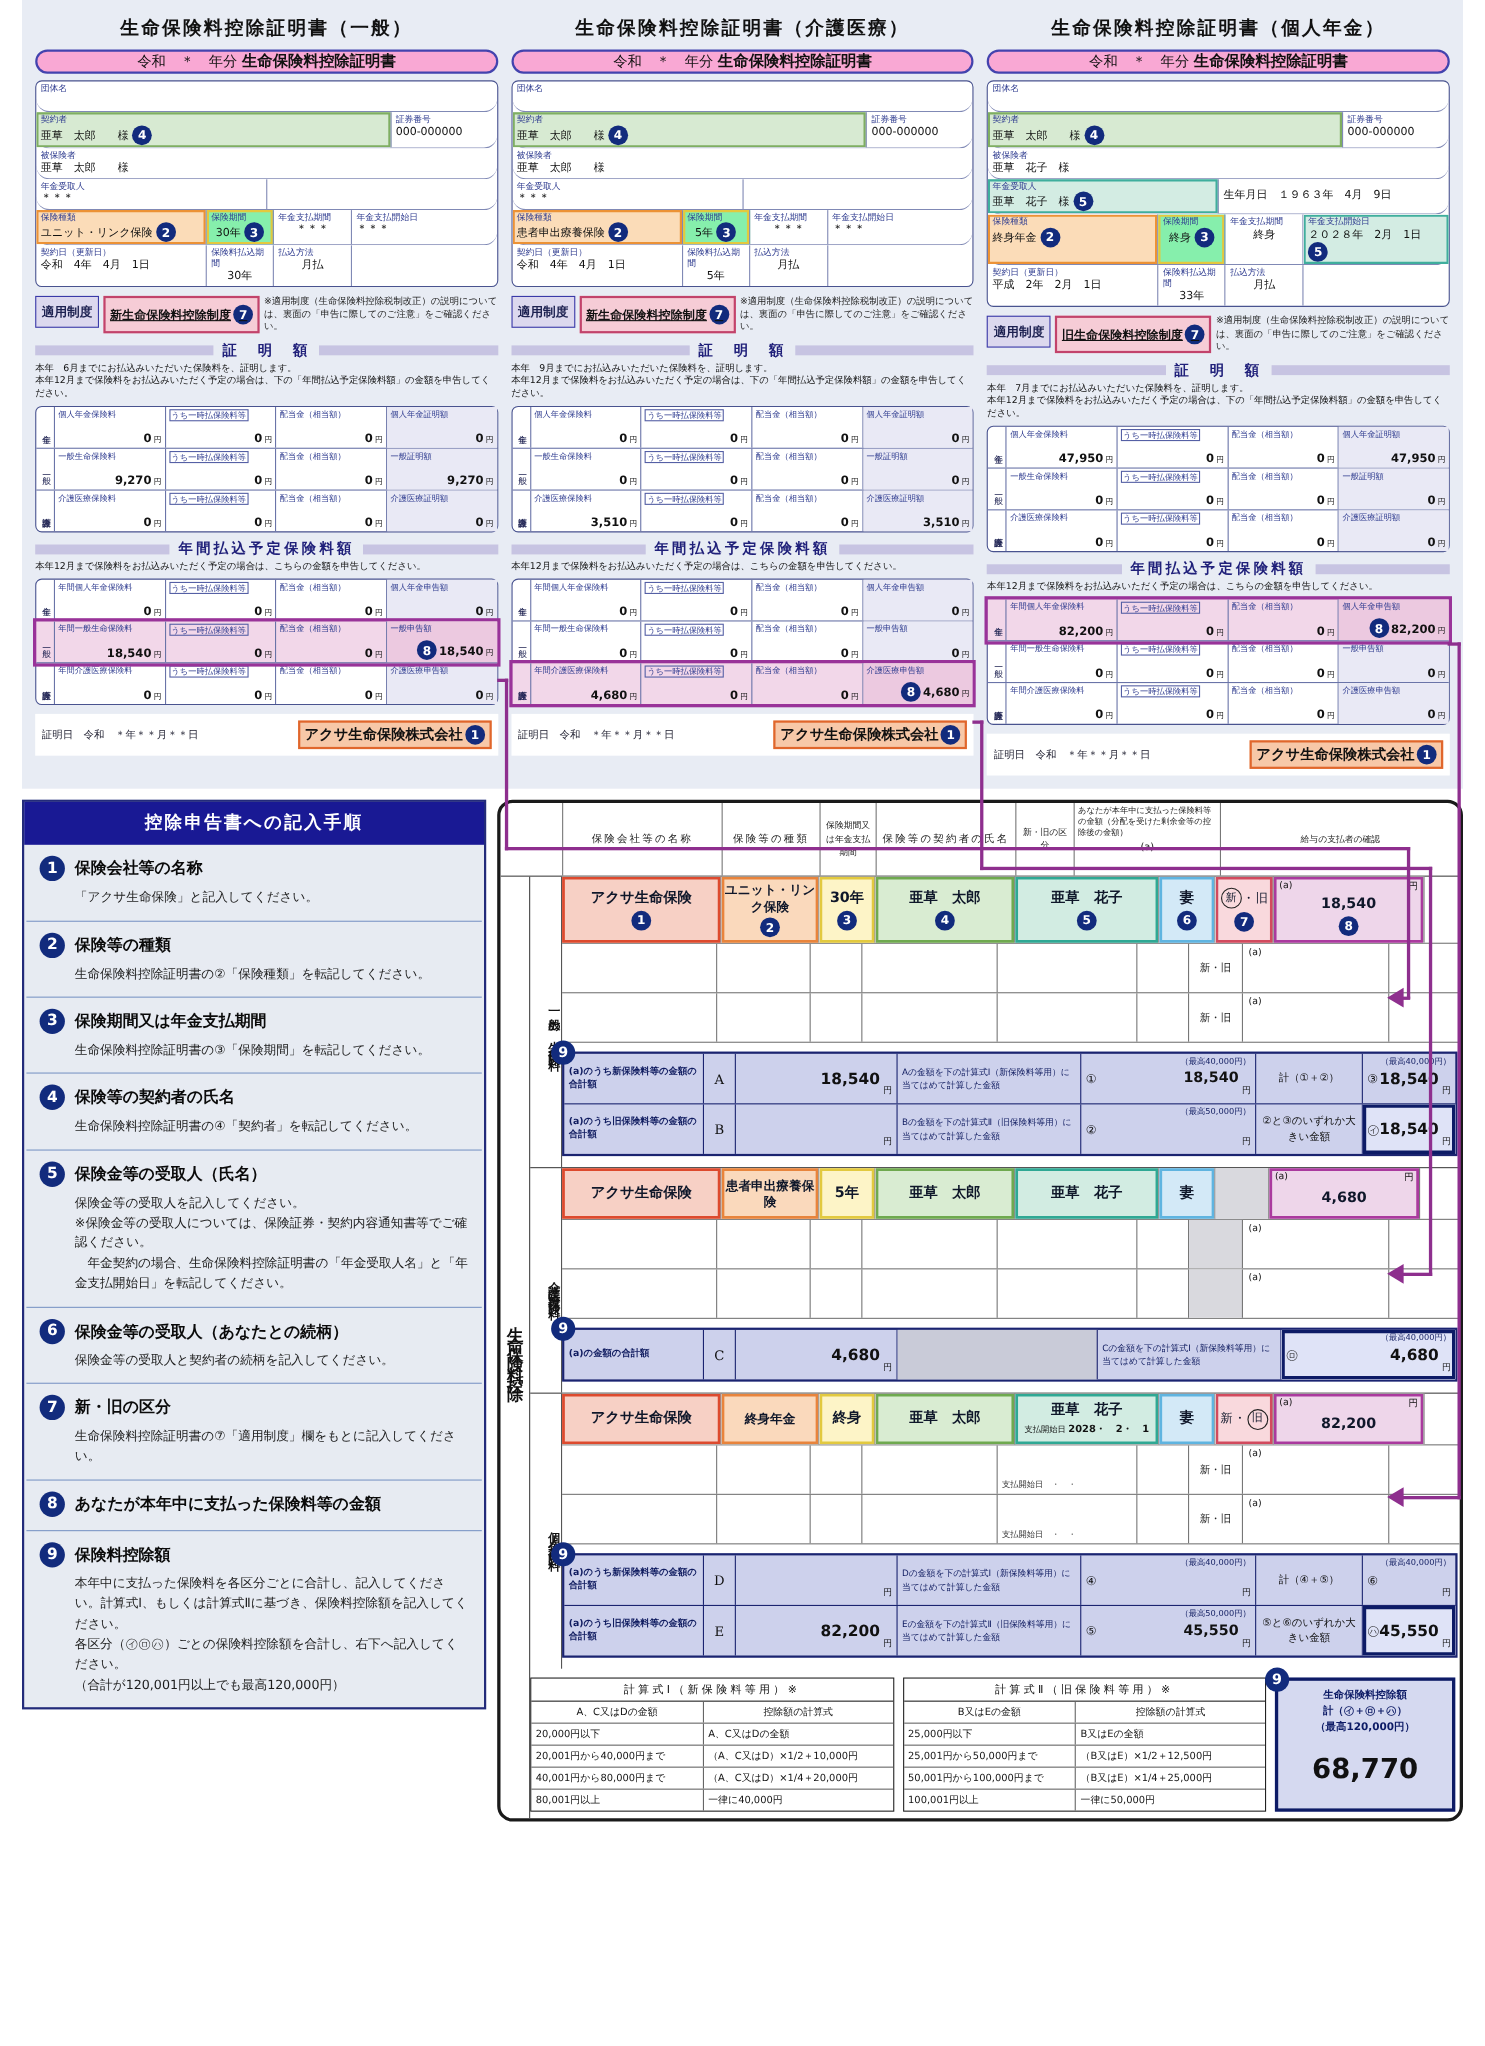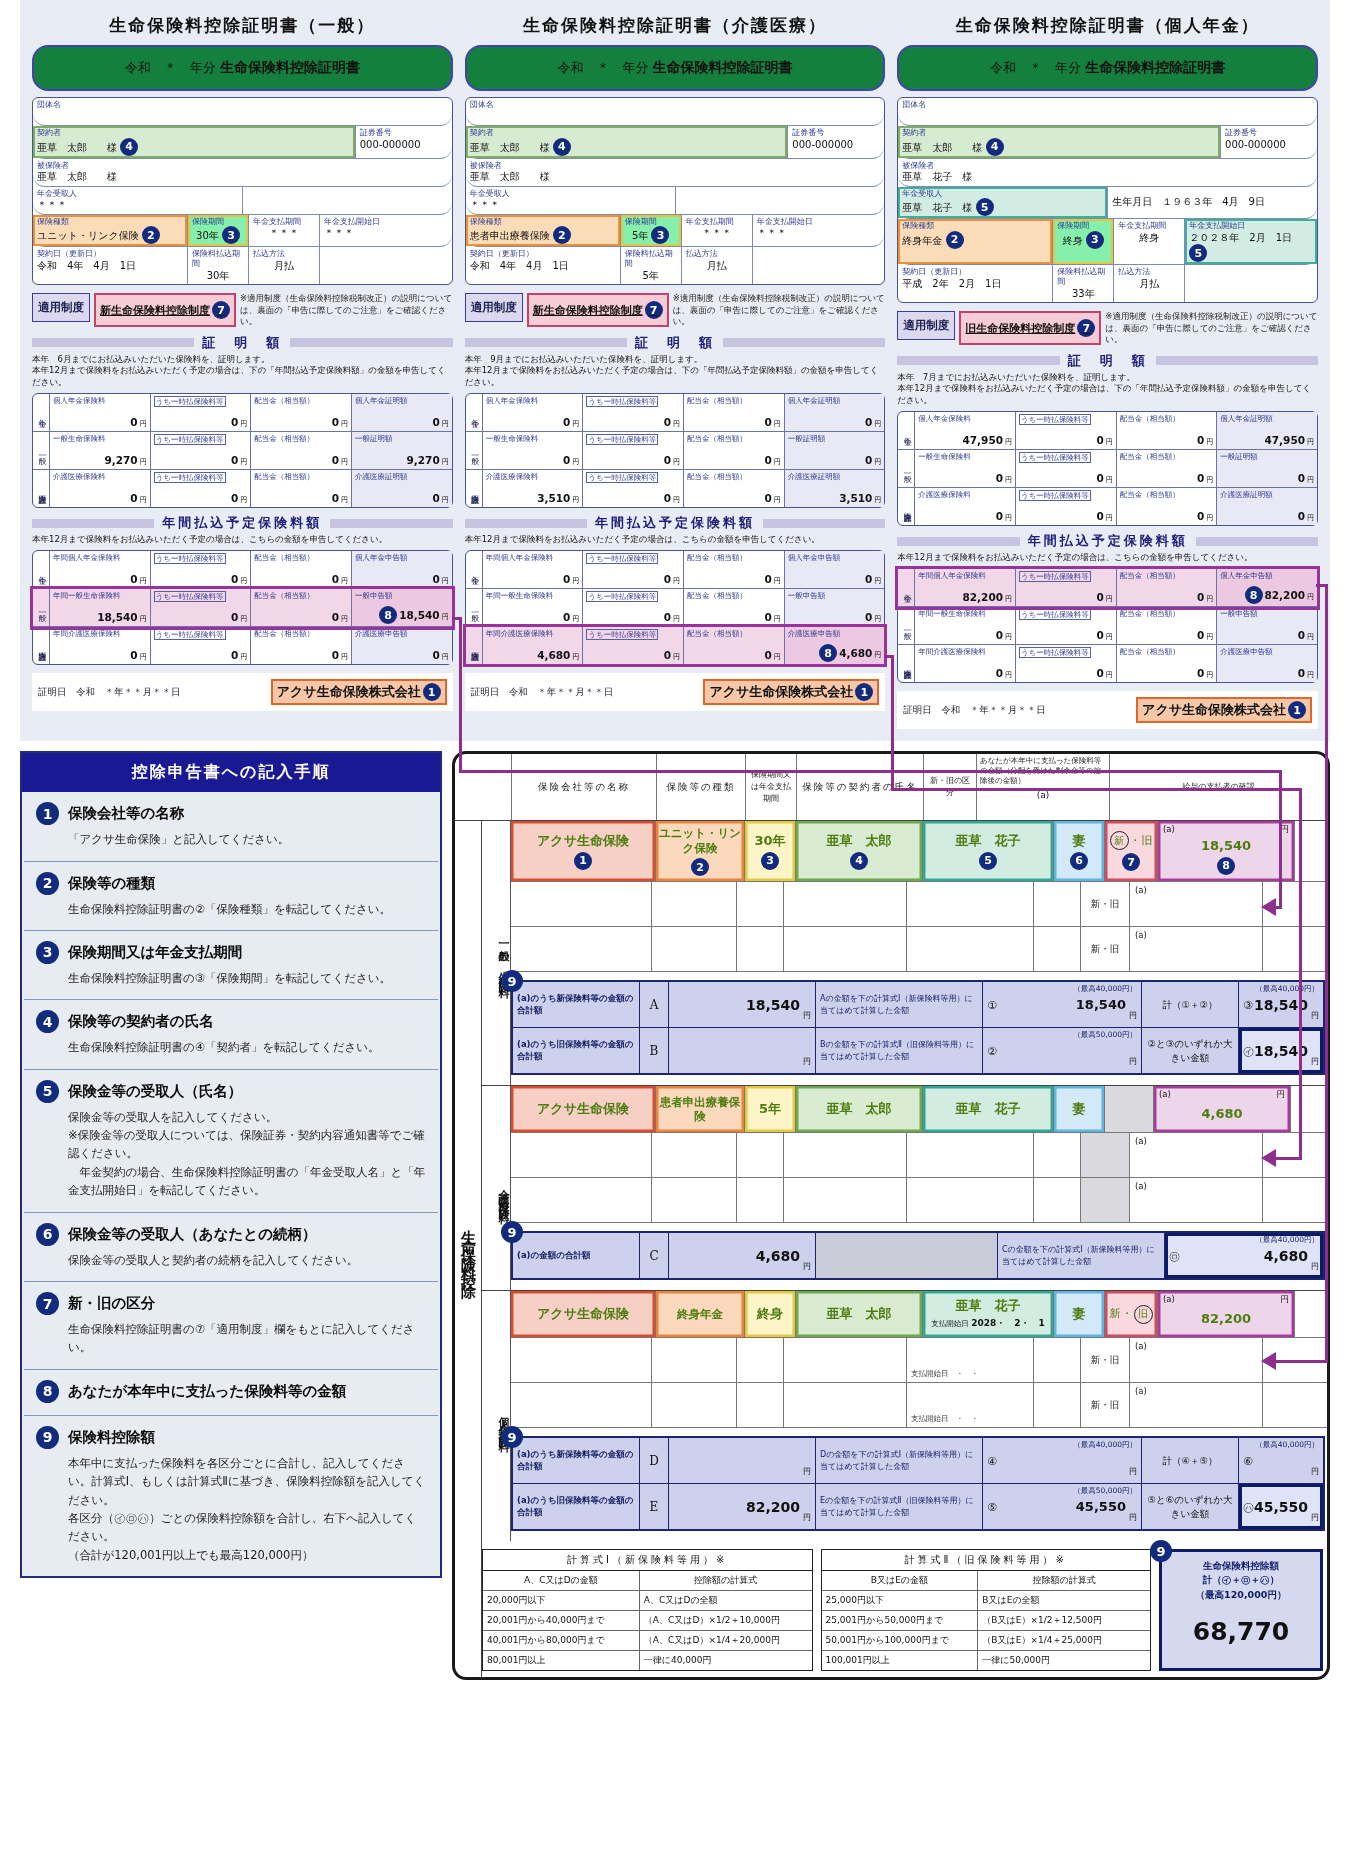--- a/index.html
+++ b/index.html
@@ -8,21 +8,21 @@
   .banner{margin:16px 20px 8px;background:#1a1a94;color:#fff;text-align:center;font-size:24px;font-weight:bold;letter-spacing:3px;padding:12px 0;}
   
   .badge{display:inline-flex;align-items:center;justify-content:center;width:18px;height:18px;border-radius:50%;background:#122b7d;color:#fff;font-size:11px;font-weight:bold;flex:none;line-height:1;}
   .badge:empty{display:none;}
   .badge.lg{width:23px;height:23px;font-size:14px;}
   .circ{display:inline-flex;align-items:center;justify-content:center;width:17px;height:17px;border:1.5px solid #222;border-radius:50%;font-size:10px;font-weight:normal;line-height:1;}
   
   .certs{display:flex;gap:12px;background:#e8ecf4;margin:0 20px;padding:12px;align-items:flex-start;}
   .cert{flex:1;min-width:0;}
   .cert-heading{font-size:17px;font-weight:bold;text-align:center;letter-spacing:2px;margin:2px 0 8px;}
-  .pill{border:2px solid #4343ae;background:#15803d;border-radius:16px;text-align:center;padding:12px 2px;font-size:13px;margin-bottom:6px;white-space:nowrap;overflow:hidden;}
+  .pill{border:2px solid #4343ae;background:#f9a8d4;border-radius:16px;text-align:center;padding:0 2px;font-size:13px;margin-bottom:6px;white-space:nowrap;overflow:hidden;}
   .pill .pt{font-weight:bold;font-size:14px;}
   .info{border:1.5px solid #49538f;border-radius:6px;overflow:hidden;background:#fff;}
   .irow{display:flex;border-bottom:1px solid #8089b5;border-radius:12px;}
   .irow.nobb{border-bottom:none;}
   .ifield{padding:2px 4px;border-right:1px solid #8089b5;min-height:22px;}
   .irow .ifield:last-child{border-right:none;}
   .ifield .lb{display:block;font-size:8px;color:#2e3b8f;line-height:1.2;}
   .ifield .vv{display:block;font-size:10px;color:#111;line-height:1.35;}
   .ifield .vv.ctr{text-align:center;}
   .f1{flex:1;min-width:0;}
@@ -95,21 +95,21 @@
   .outer-label{flex:0 0 26px;border-right:1.5px solid #444;font-size:15px;font-weight:bold;letter-spacing:9px;display:flex;align-items:center;justify-content:center;padding:14px 0;}
   .fcontent{flex:1;min-width:0;}
   .fsec{display:flex;border-bottom:1px solid #444;}
   .fsec.last{border-bottom:none;}
   .sec-label{flex:0 0 28px;border-right:1px solid #555;font-size:11px;font-weight:bold;display:flex;align-items:flex-start;justify-content:center;padding-top:12px;letter-spacing:4px;}
   .sec-rows{flex:1;min-width:0;overflow:visible;}
   .r-filled{min-height:60px;border-bottom:1px solid #777;}
   .r-filled.short{min-height:46px;}
   .r-empty{min-height:44px;border-bottom:1px solid #777;}
   .cellv{display:flex;flex-direction:column;align-items:center;justify-content:center;gap:3px;padding:4px 2px;}
-  .cv{font-size:13px;font-weight:bold;color:#4d7c0f;text-align:center;line-height:1.25;}
+  .cv{font-size:13px;font-weight:bold;color:#0f172a;text-align:center;line-height:1.25;}
   .cv.sm{font-size:11.5px;}
   .fill-comp{background:#f7d0c5;box-shadow:inset 0 0 0 2.5px #dd4a2e;}
   .fill-kind{background:#fad9bc;box-shadow:inset 0 0 0 2.5px #e8843c;}
   .fill-per{background:#fdf4c7;box-shadow:inset 0 0 0 2.5px #e2c93f;}
   .fill-con{background:#d9ecd2;box-shadow:inset 0 0 0 2.5px #6fa94f;}
   .fill-name{background:#d2ece2;box-shadow:inset 0 0 0 2.5px #2fa894;}
   .fill-rel{background:#d3e9f7;box-shadow:inset 0 0 0 2.5px #5fb4e0;}
   .fill-sk{background:#f9d9dd;box-shadow:inset 0 0 0 2.5px #d24a5e;}
   .fill-amt{background:#eed6ea;box-shadow:inset 0 0 0 2.5px #aa3a9e;}
   .grayc{background:#d9d9de;}

